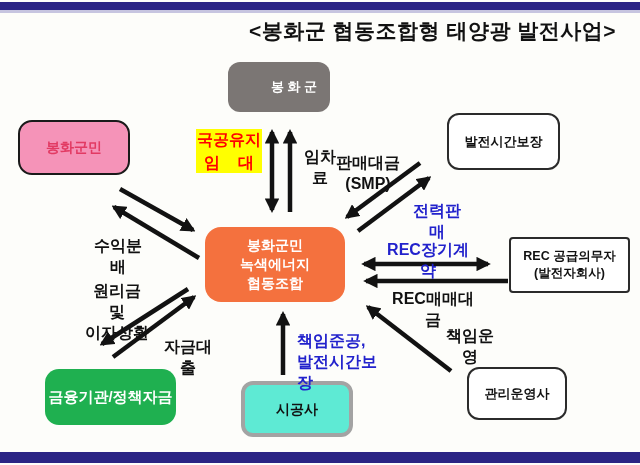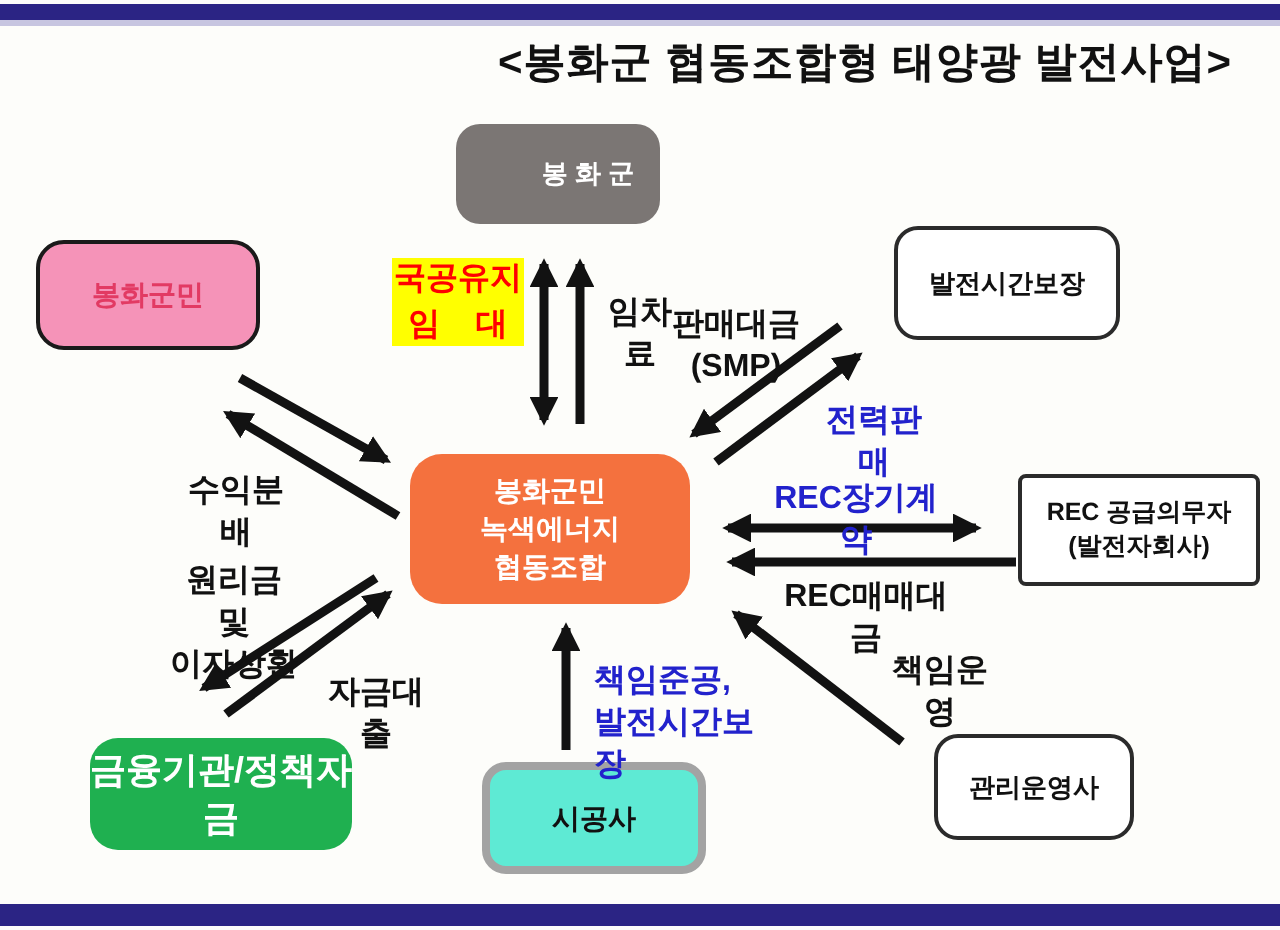--- a/index.html
+++ b/index.html
@@ -38,21 +38,21 @@
                    border-radius:14px; font-size:14px; }
   #node-coop     { left:205px; top:227px; width:140px; height:75px;
                    background:#F4713E; color:#fff; border-radius:16px; font-size:14px; }
   #node-kpx      { left:447px; top:113px; width:113px; height:57px;
                    background:#fff; color:#111; border:2px solid #2b2b2b;
                    border-radius:12px; font-size:13px; }
   #node-rec      { left:509px; top:237px; width:121px; height:56px;
                    background:#fff; color:#111; border:2px solid #2b2b2b;
                    border-radius:4px; font-size:12.5px; }
   #node-finance  { left:45px;  top:369px; width:131px; height:56px;
-                   background:#1FB050; color:#fff; border-radius:14px; font-size:18px; }
+                   background:#1FB050; color:#fff; border-radius:14px; font-size:15px; }
   #node-builder  { left:241px; top:381px; width:112px; height:56px;
                    background:#5eead4; color:#111; border:4px solid #a3a3a3;
                    border-radius:12px; font-size:14px;text-align:right; }
   #node-operator { left:467px; top:367px; width:100px; height:53px;
                    background:#fff; color:#111; border:2px solid #2b2b2b;
                    border-radius:12px; font-size:13px; }
 
   .ylabel {
     position:absolute; background:#FFFF00; color:#FF0000;
     font-weight:bold; text-align:center; line-height:1.45;

